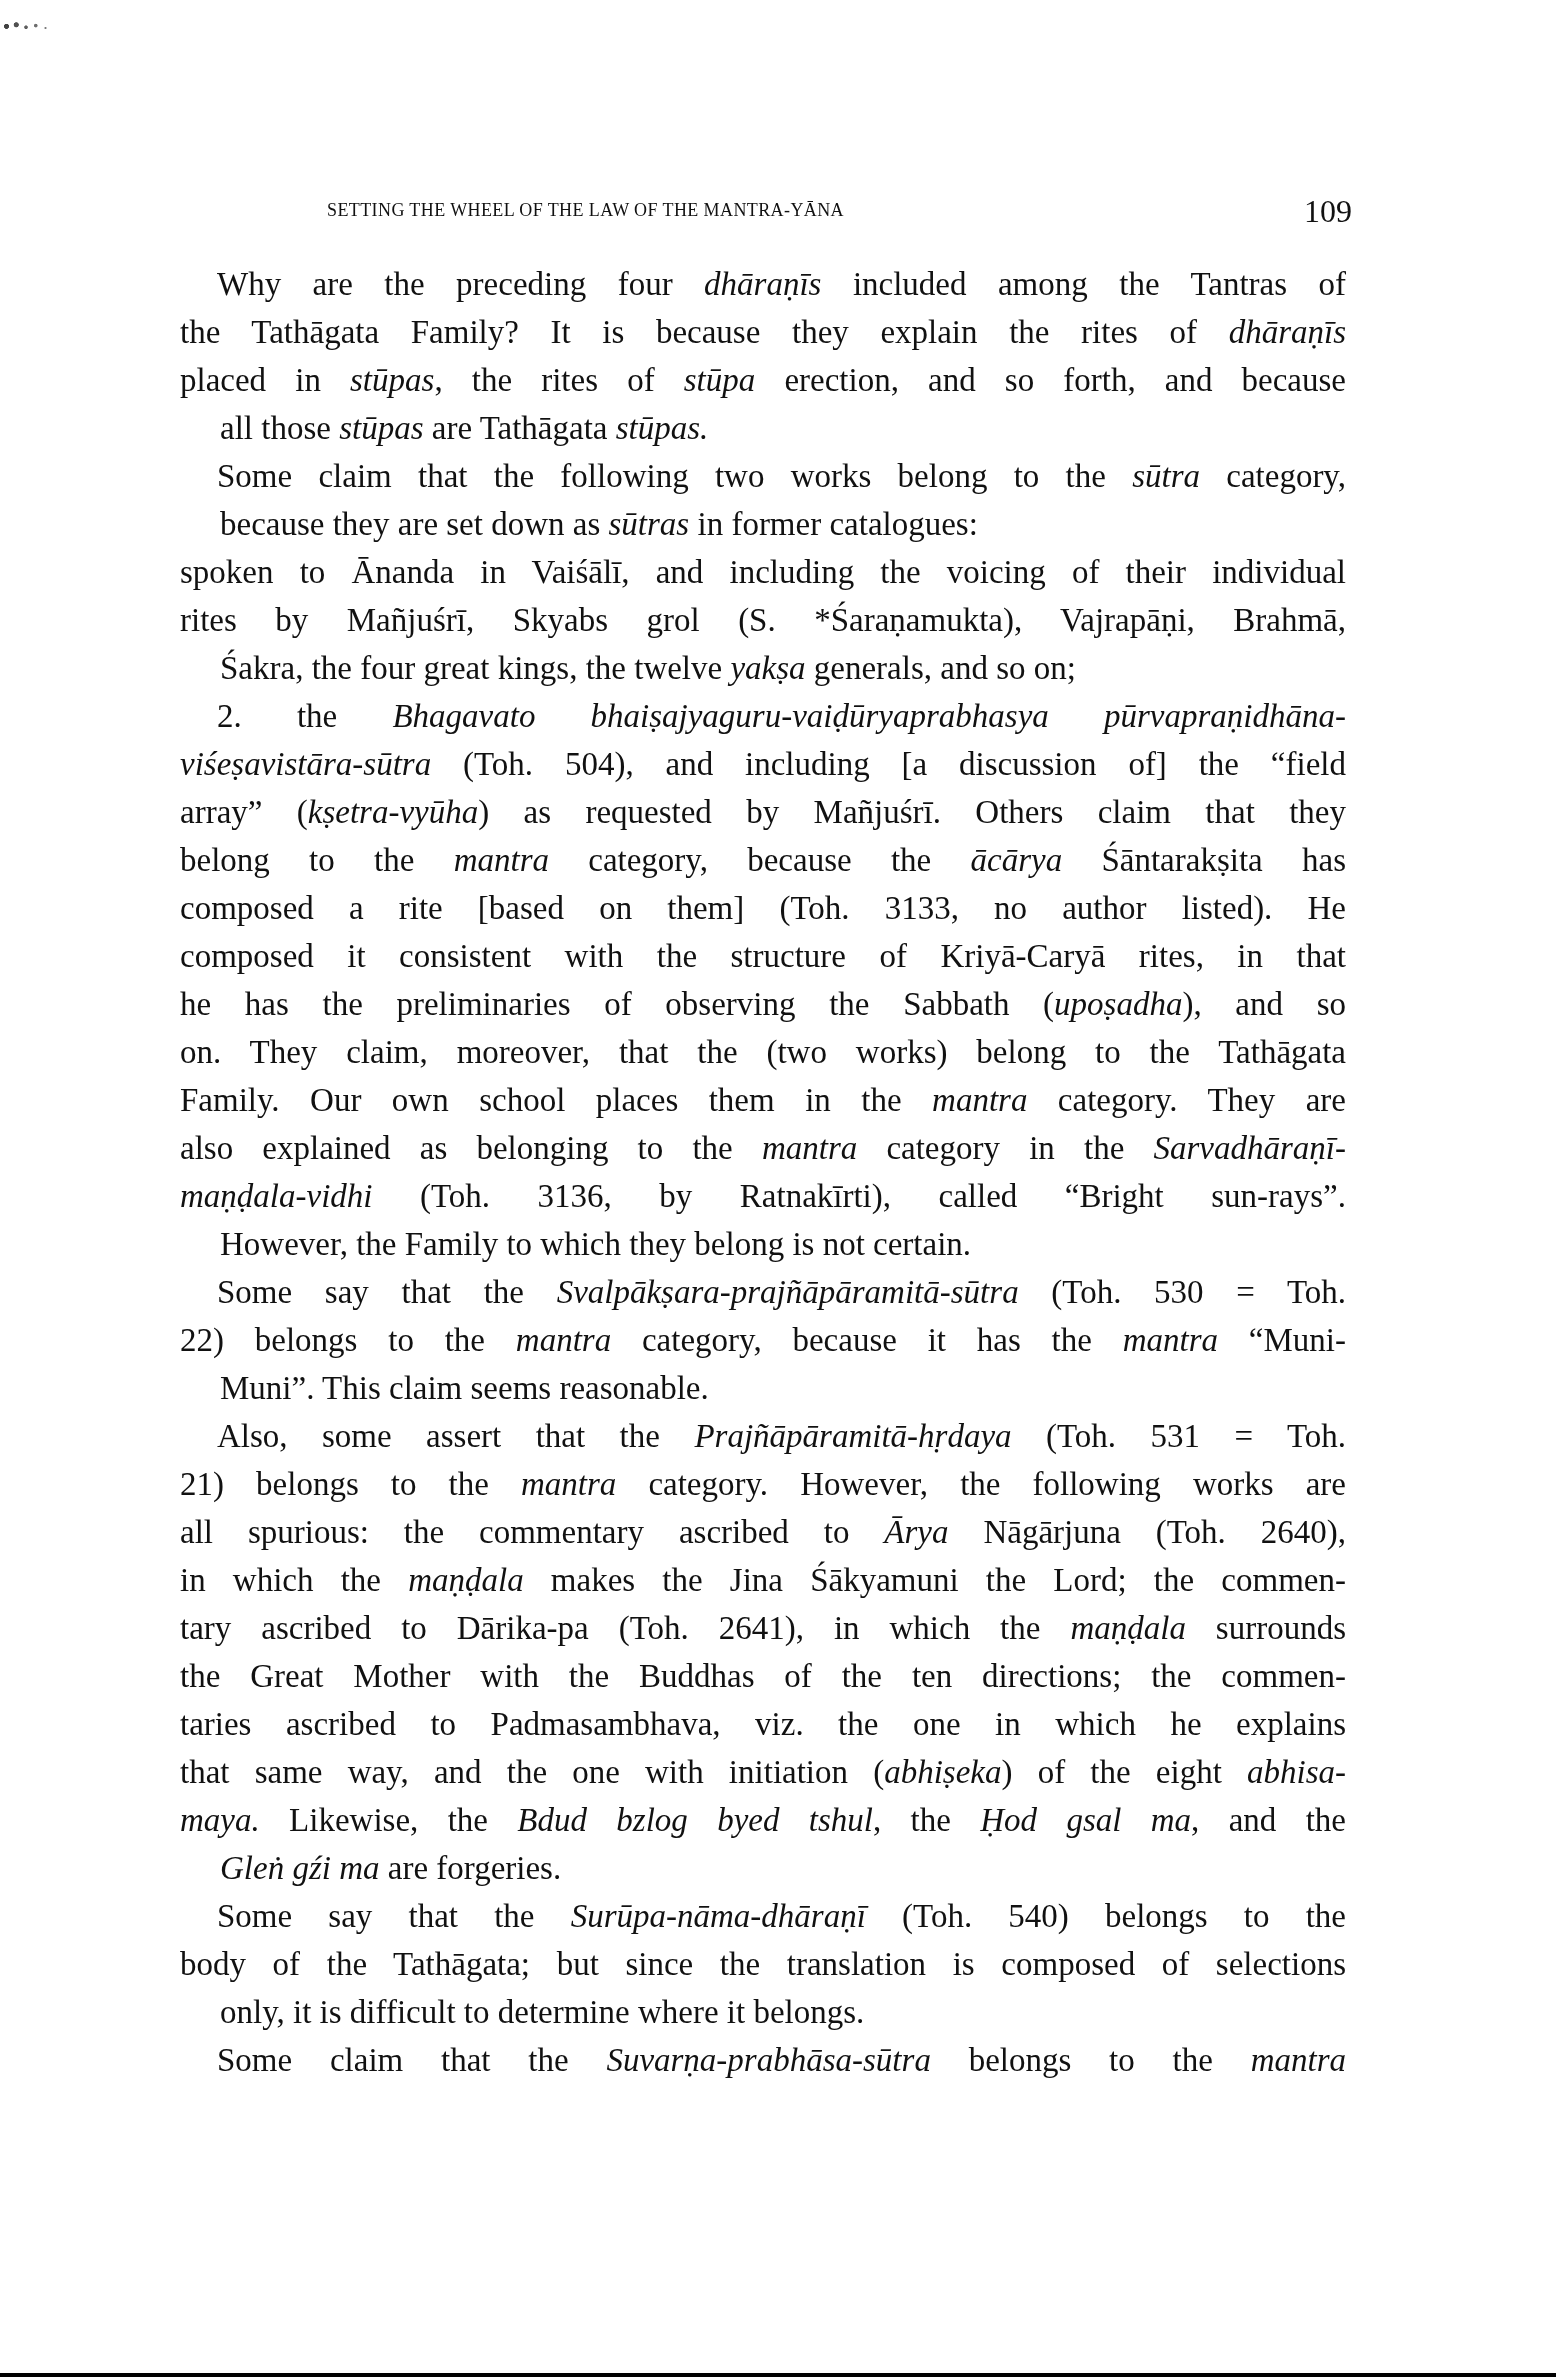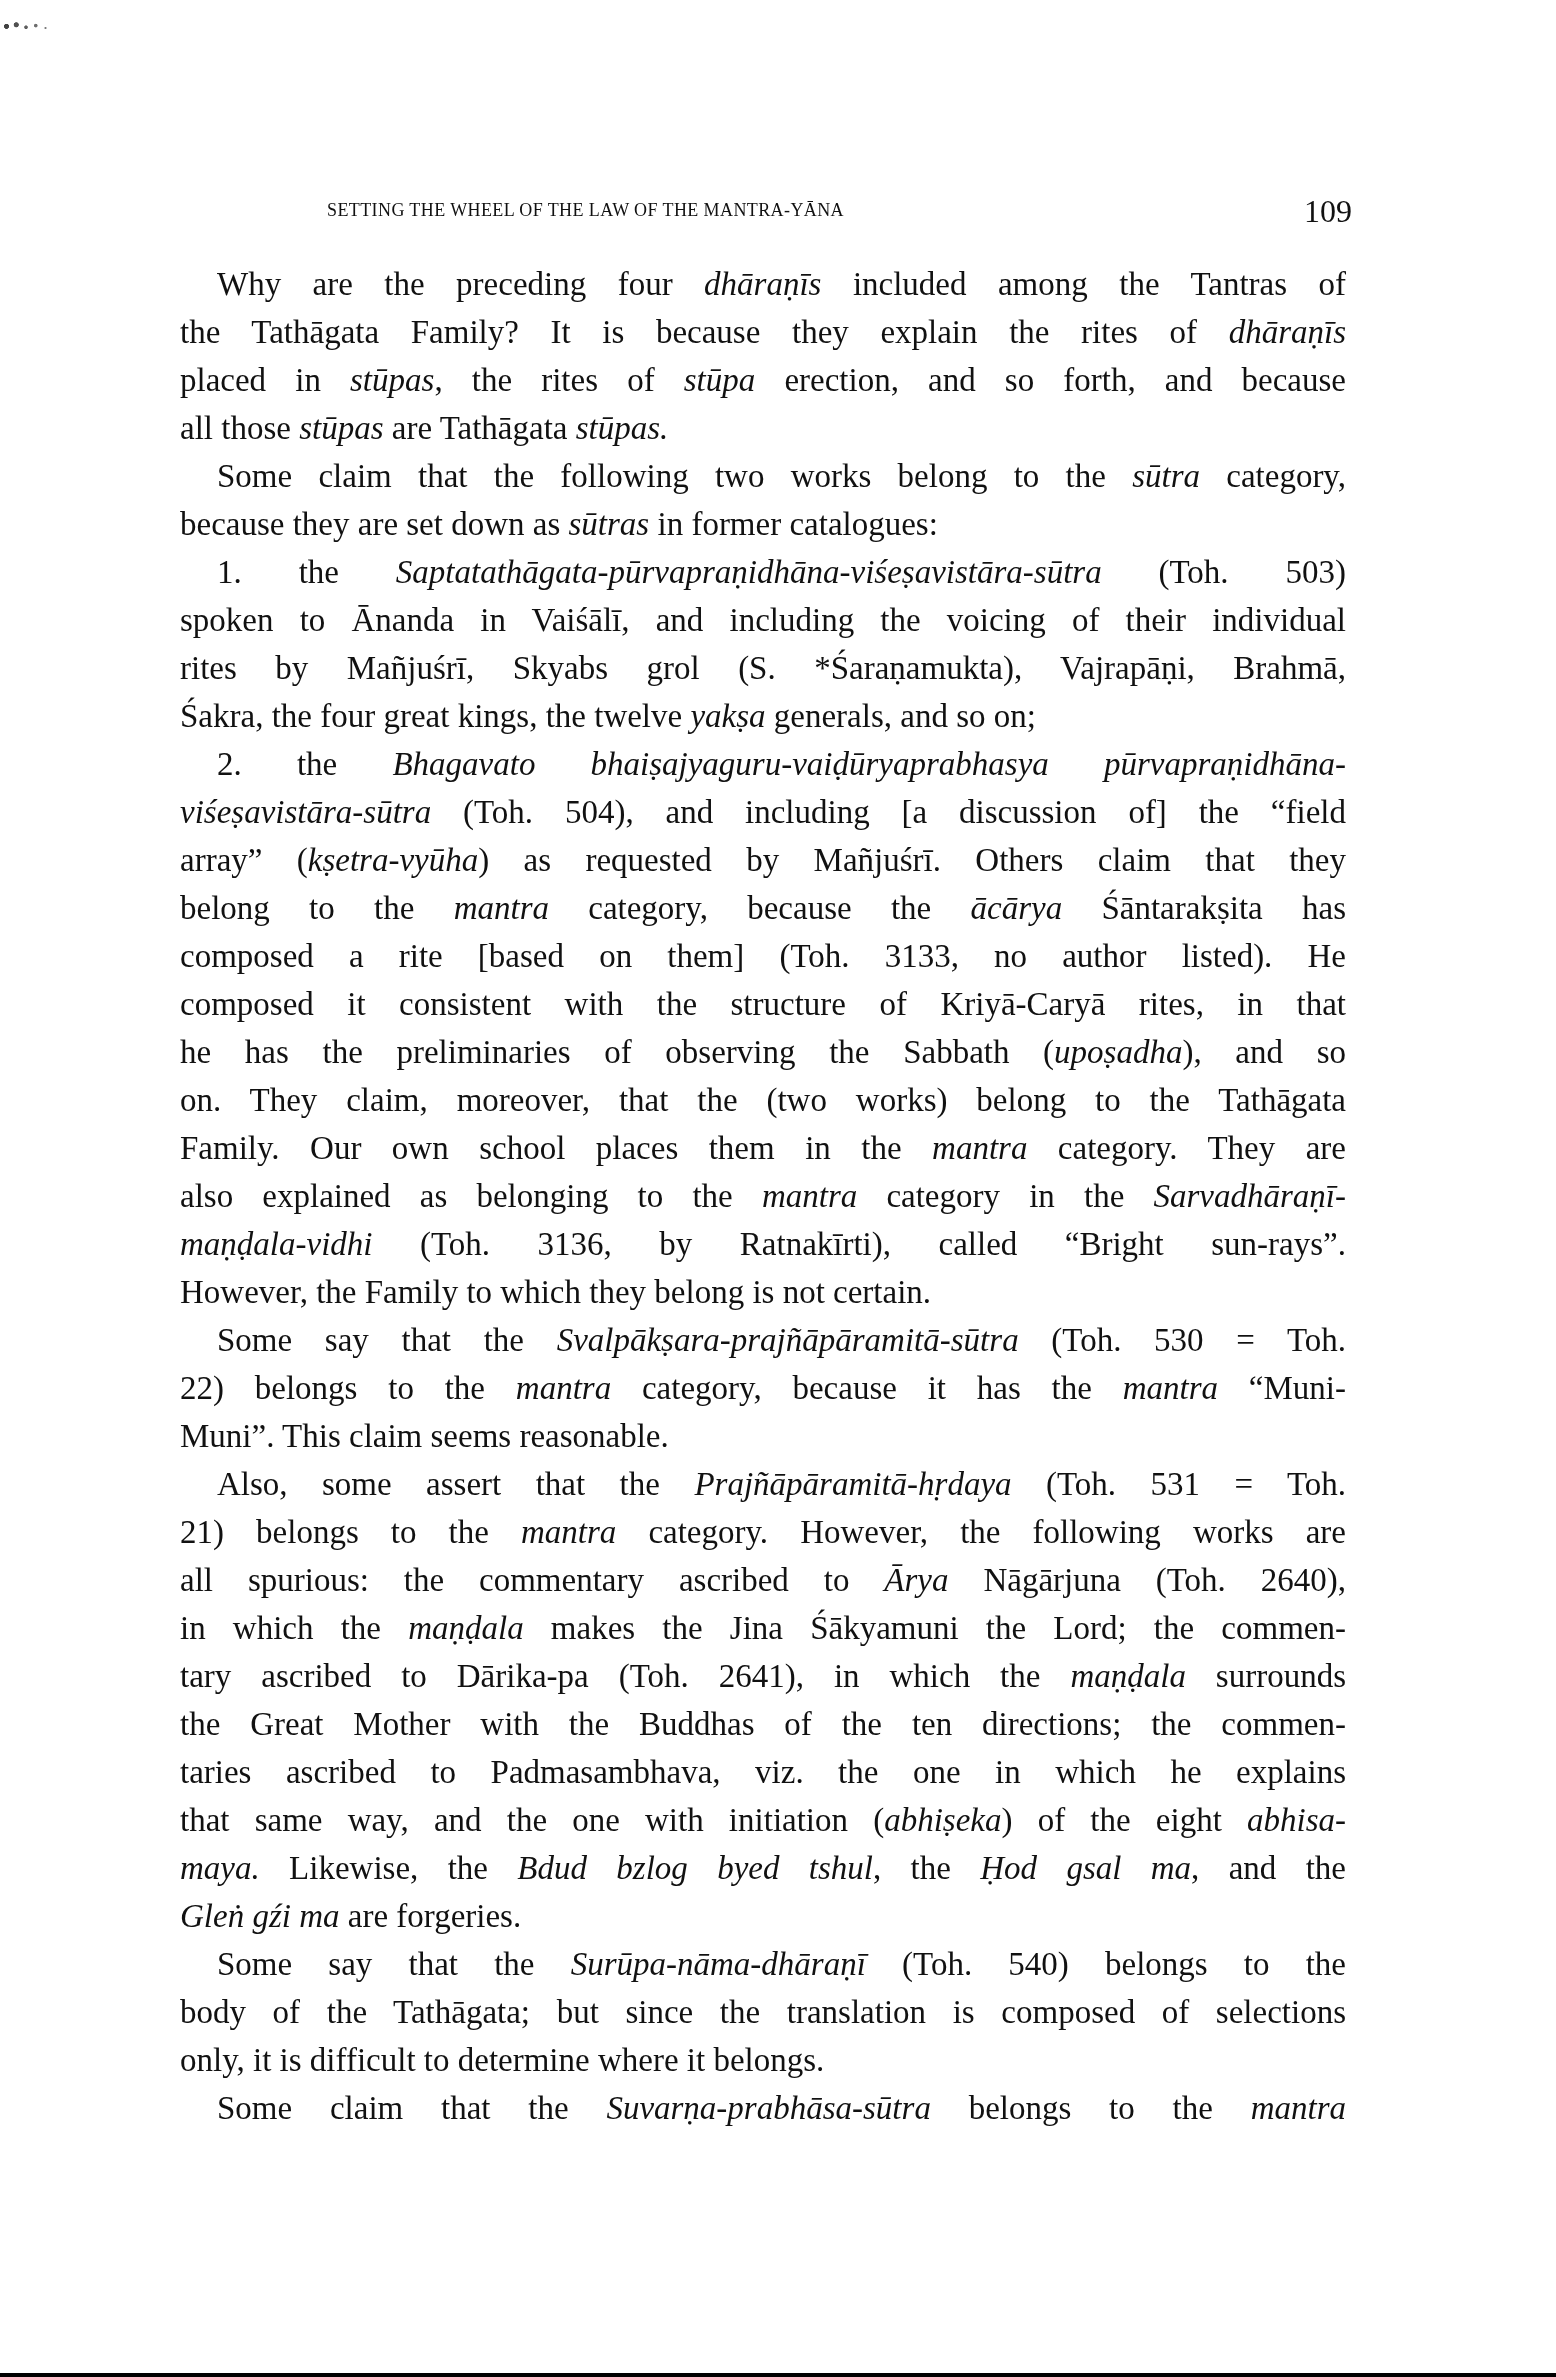--- a/index.html
+++ b/index.html
@@ -60,42 +60,41 @@
     font-size: 33px;
     line-height: 48px;
   }
   .line {
     display: block;
     white-space: nowrap;
     text-align: justify;
     text-align-last: justify;
     height: 48px;
   }
-  .line.last { text-align-last: left; }
+  .line.last { text-align-last: left; margin-left: 40px; }
   .line.indent { padding-left: 37px; }
   i { font-style: italic; }
 </style>
 </head>
 <body>
 
 <div class="scan-speckle"></div>
 
 <header class="running-head">
   <span class="running-title">SETTING THE WHEEL OF THE LAW OF THE MANTRA-YĀNA</span>
   <span class="page-number">109</span>
 </header>
 
 <main class="text-block" id="text-block">
     <span class="line indent"><span>Why are the preceding four </span><i>dhāraṇīs</i><span> included among the Tantras of</span></span>
     <span class="line"><span>the Tathāgata Family?  It is because they explain the rites of </span><i>dhāraṇīs</i></span>
     <span class="line"><span>placed in </span><i>stūpas</i><span>, the rites of </span><i>stūpa</i><span> erection, and so forth, and because</span></span>
     <span class="line last"><span>all those </span><i>stūpas</i><span> are Tathāgata </span><i>stūpas.</i></span>
     <span class="line indent"><span>Some claim that the following two works belong to the </span><i>sūtra</i><span> category,</span></span>
     <span class="line last"><span>because they are set down as </span><i>sūtras</i><span> in former catalogues:</span></span>
-    <span class="line indent"><span>1. the </span><i>Saptatathāgata-pūrvapraṇidhāna-viśeṣavistāra-sūtra</i><span> (Toh. 503)</span></span>
     <span class="line"><span>spoken to Ānanda in Vaiśālī, and including the voicing of their individual</span></span>
     <span class="line"><span>rites by Mañjuśrī, Skyabs grol (S. *Śaraṇamukta), Vajrapāṇi, Brahmā,</span></span>
     <span class="line last"><span>Śakra, the four great kings, the twelve </span><i>yakṣa</i><span> generals, and so on;</span></span>
     <span class="line indent"><span>2. the </span><i>Bhagavato bhaiṣajyaguru-vaiḍūryaprabhasya pūrvapraṇidhāna-</i></span>
     <span class="line"><i>viśeṣavistāra-sūtra</i><span> (Toh. 504), and including [a discussion of] the “field</span></span>
     <span class="line"><span>array” (</span><i>kṣetra-vyūha</i><span>) as requested by Mañjuśrī.  Others claim that they</span></span>
     <span class="line"><span>belong to the </span><i>mantra</i><span> category, because the </span><i>ācārya</i><span> Śāntarakṣita has</span></span>
     <span class="line"><span>composed a rite [based on them] (Toh. 3133, no author listed).  He</span></span>
     <span class="line"><span>composed it consistent with the structure of Kriyā-Caryā rites, in that</span></span>
     <span class="line"><span>he has the preliminaries of observing the Sabbath (</span><i>upoṣadha</i><span>), and so</span></span>

